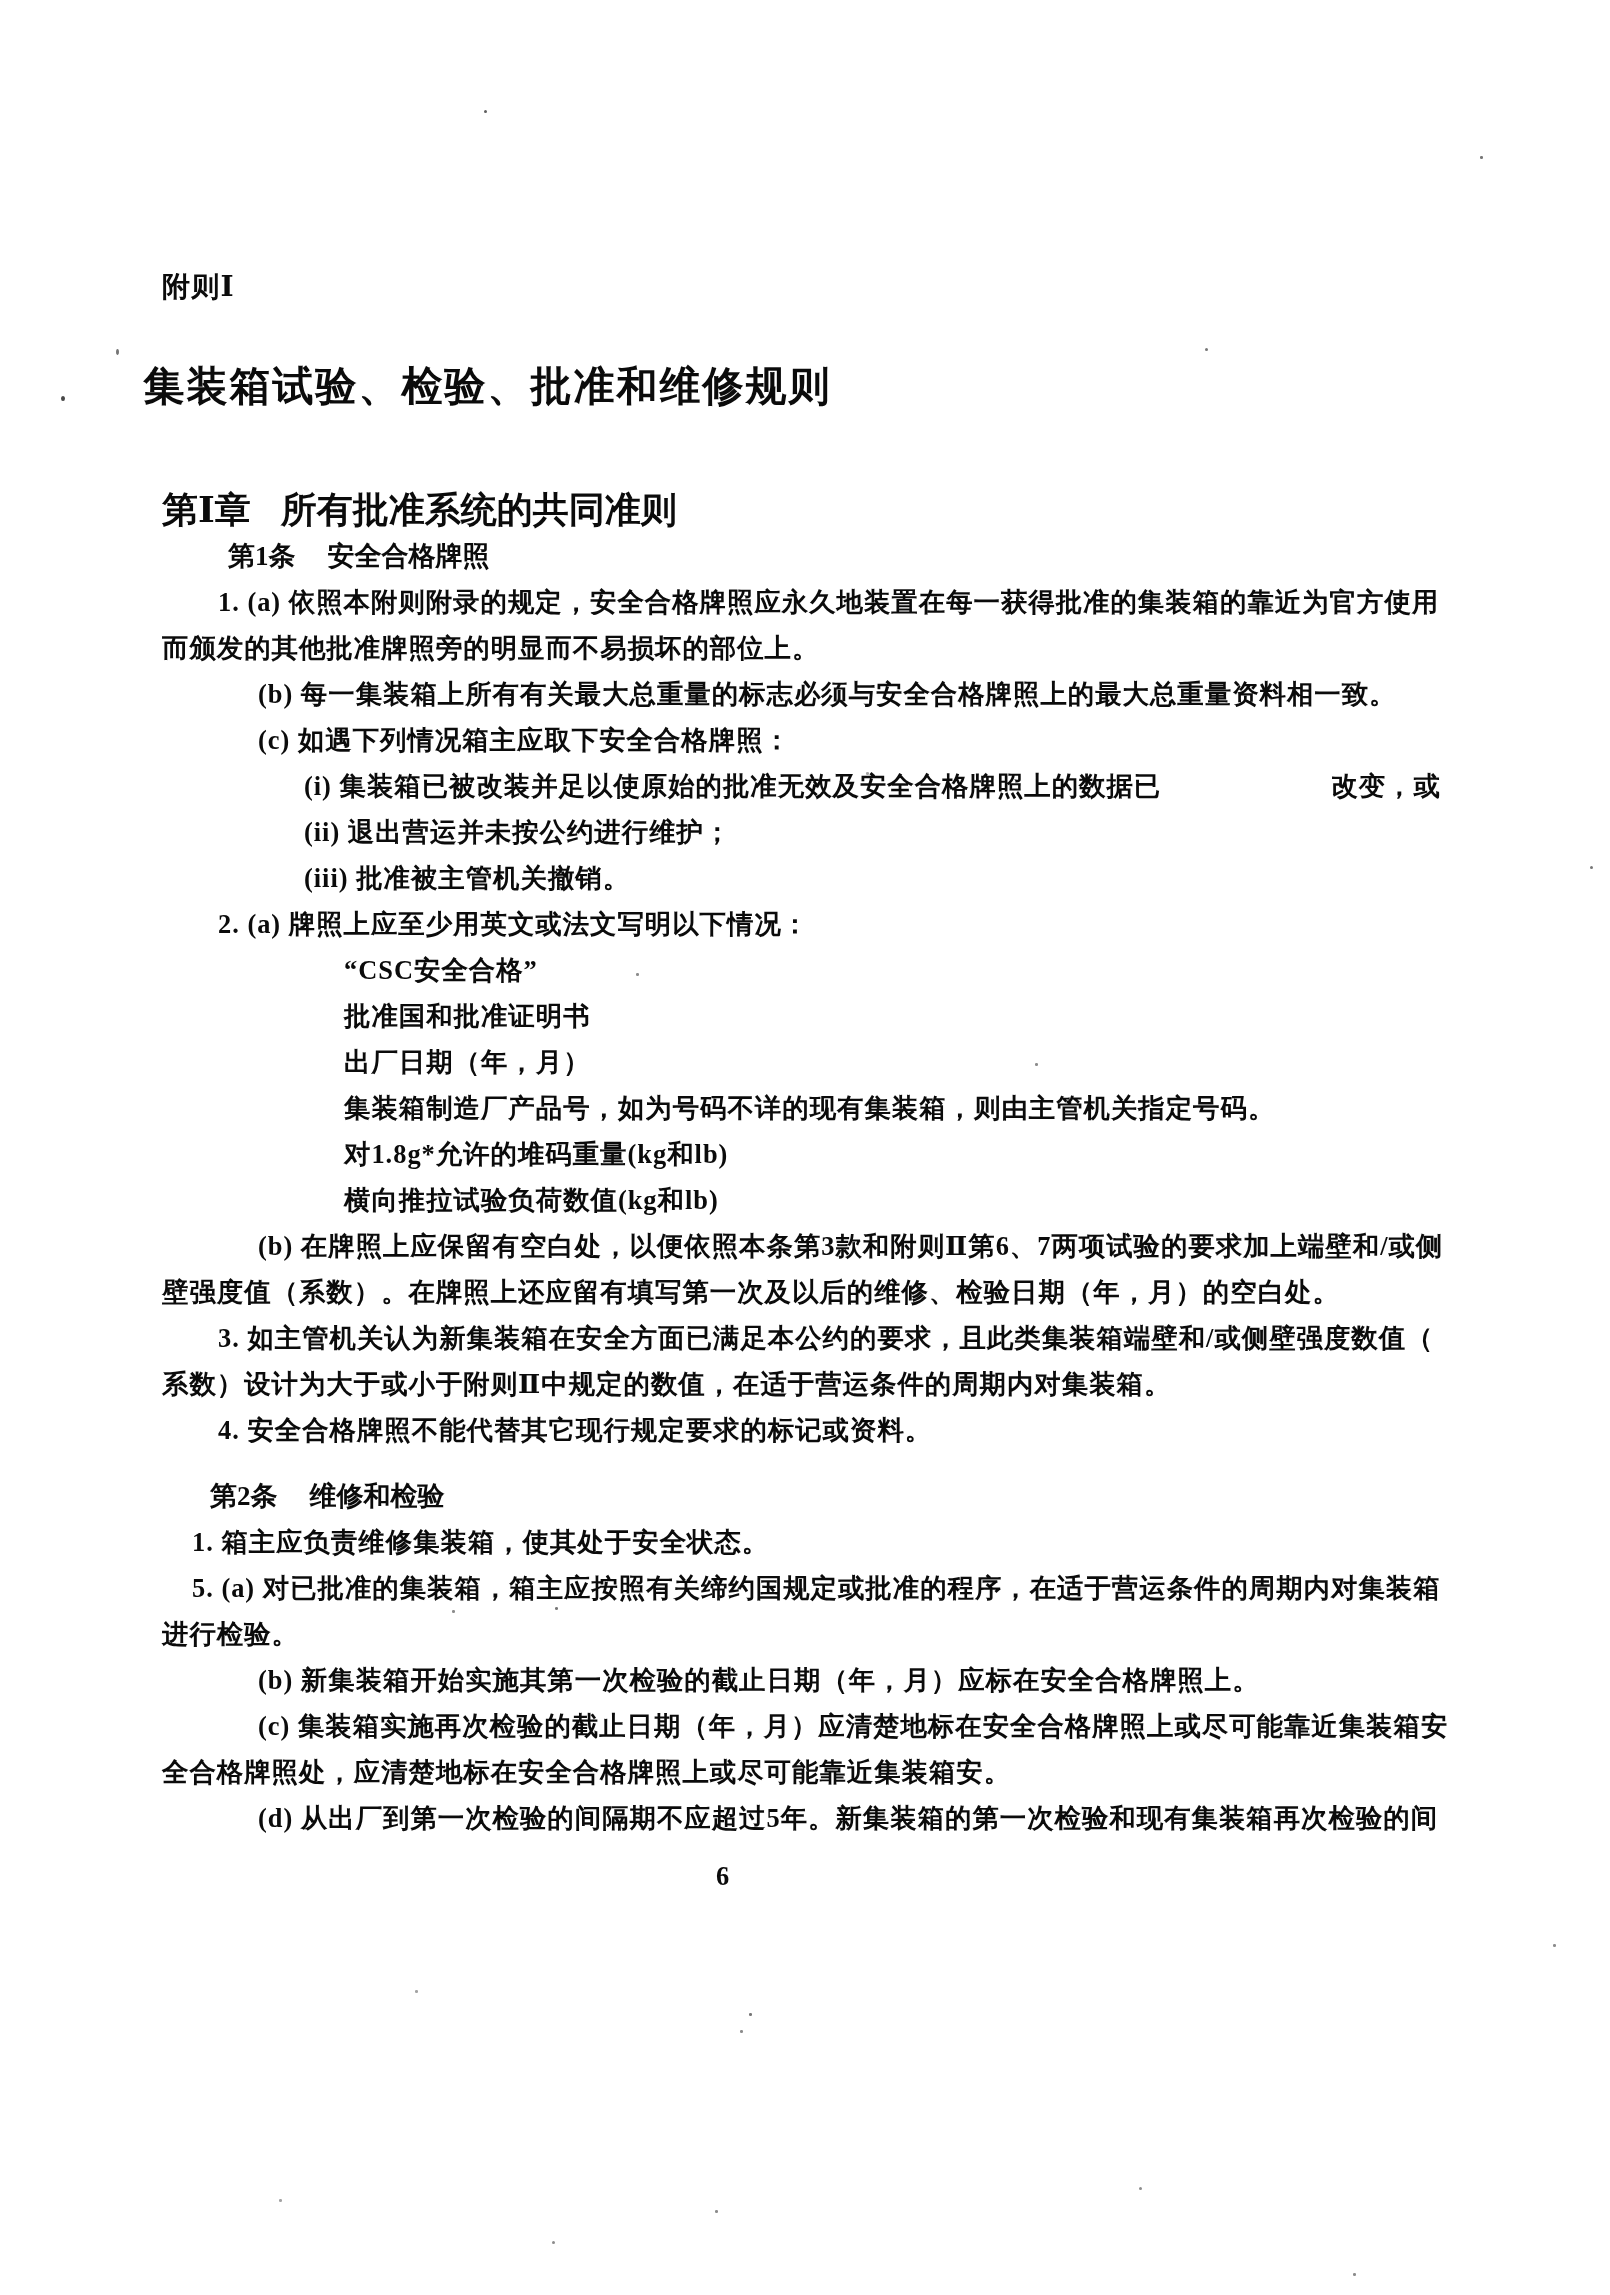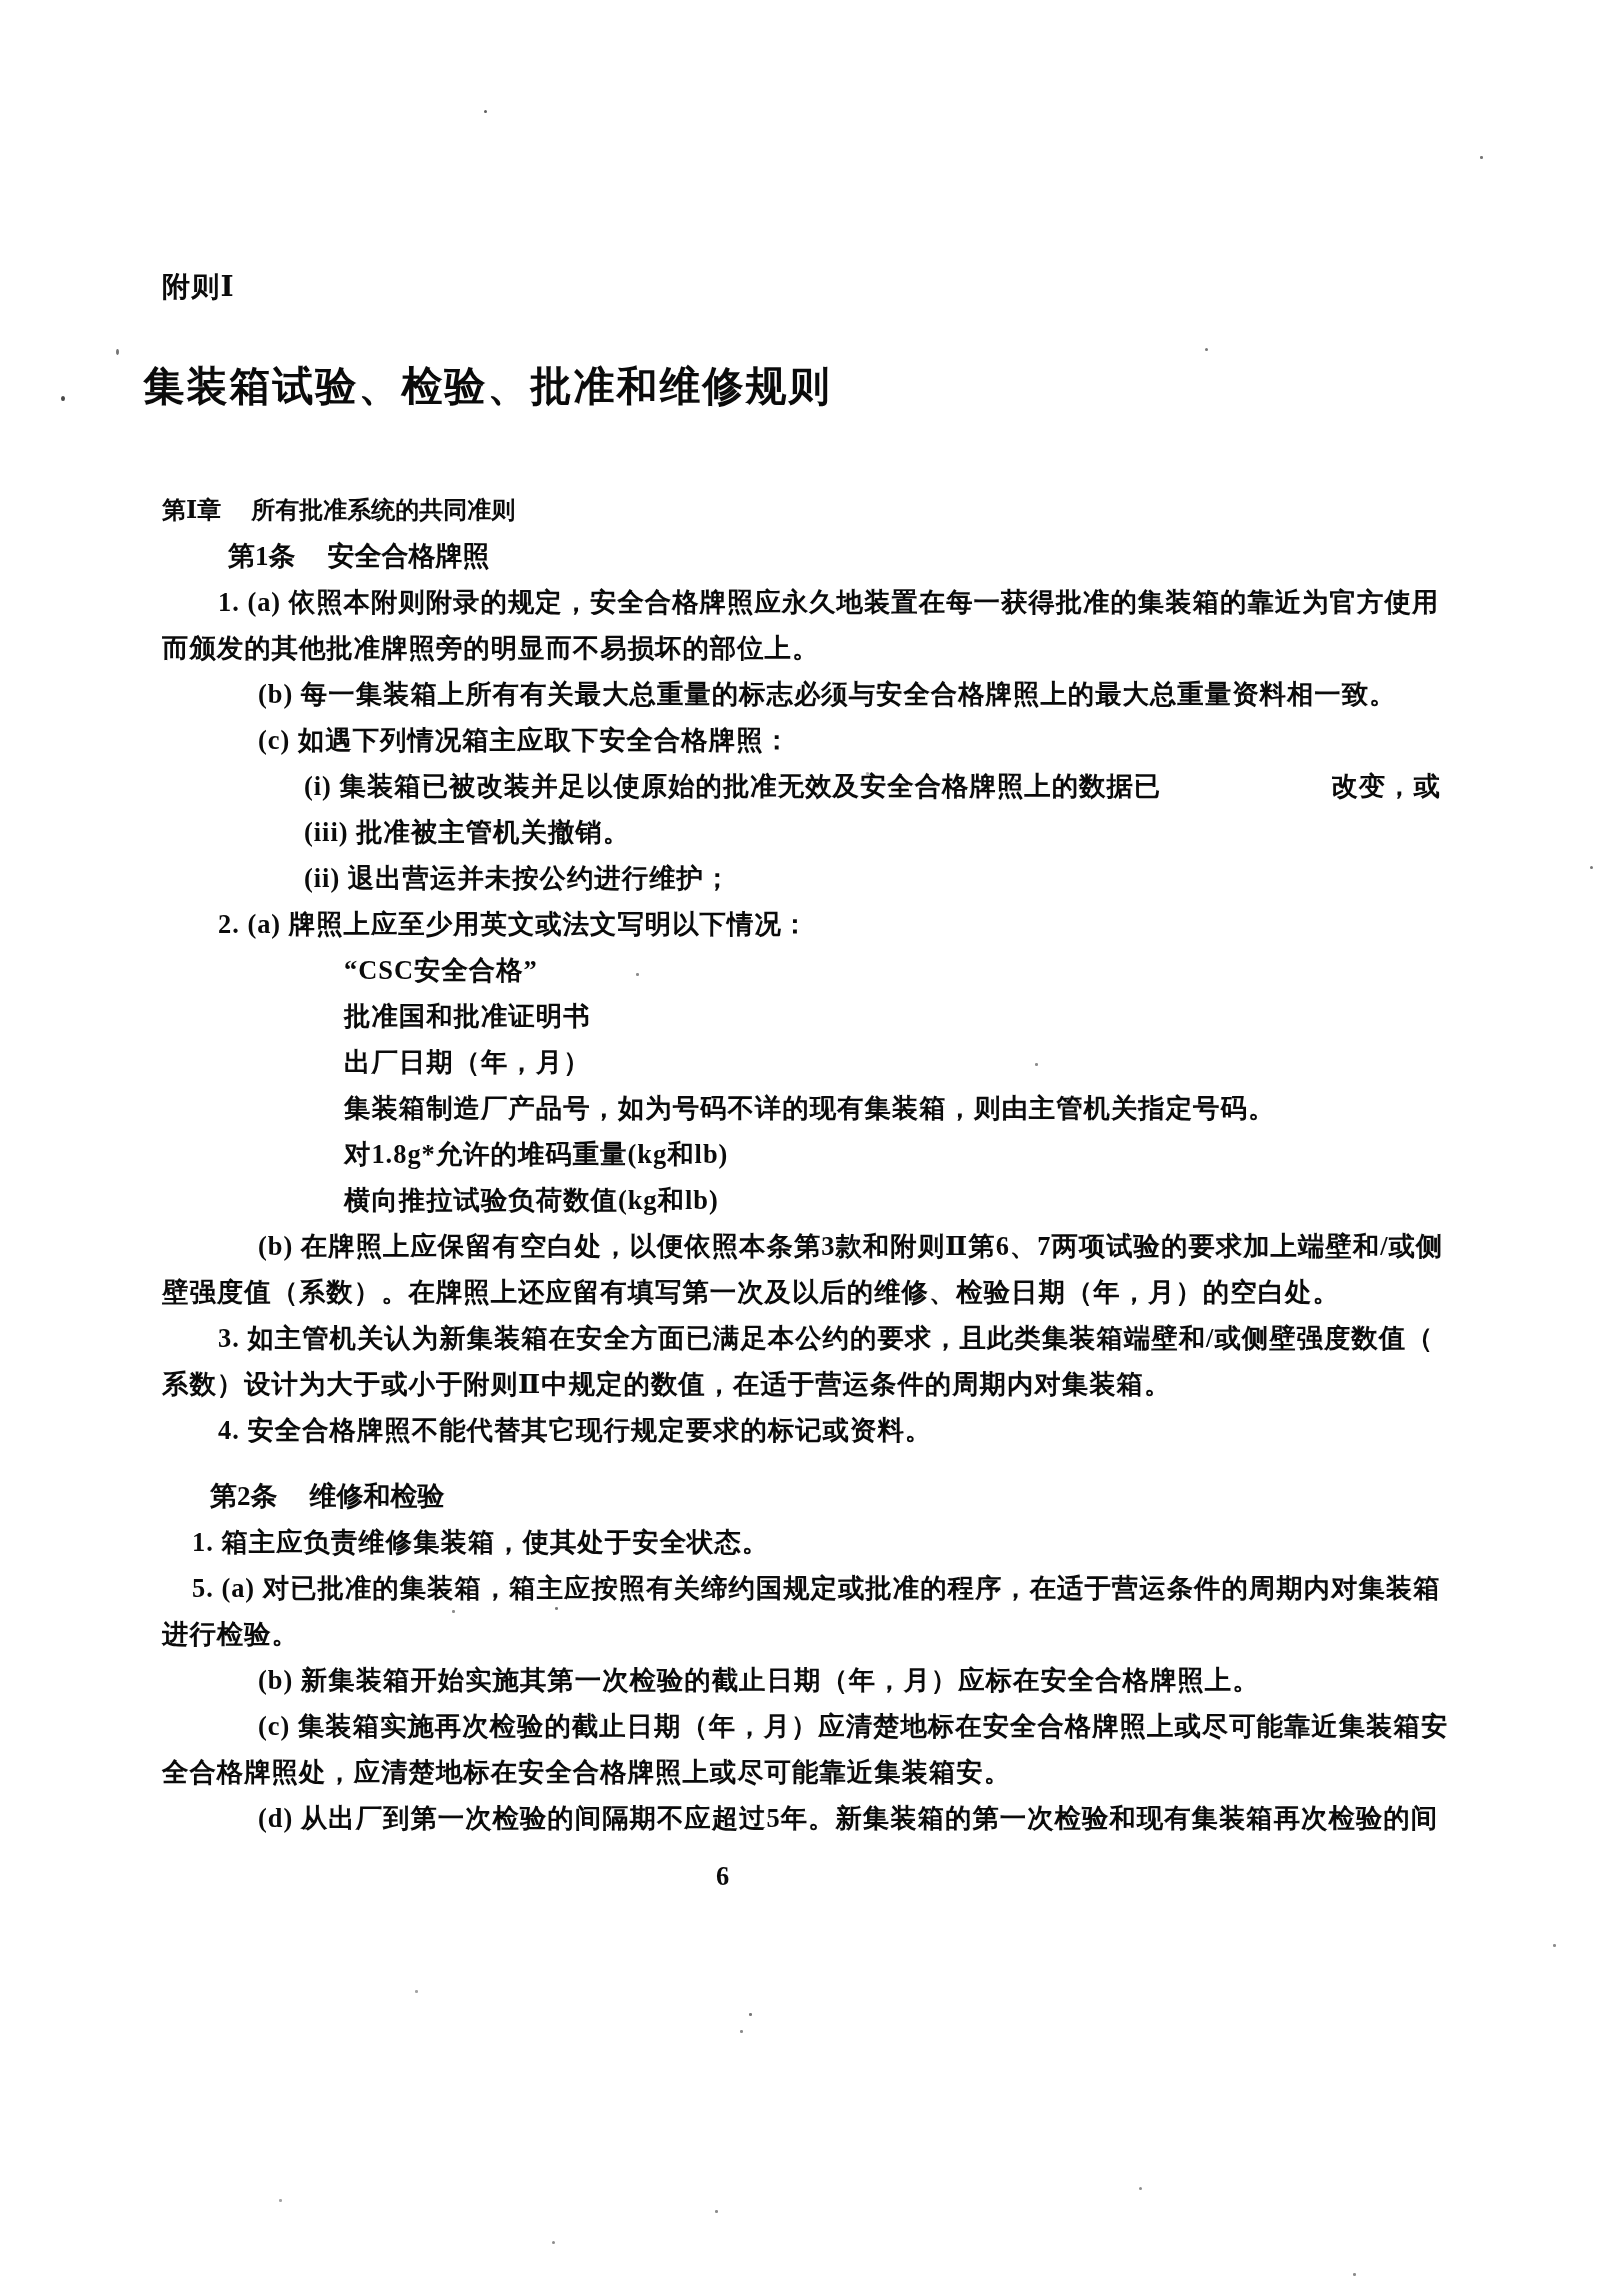--- a/index.html
+++ b/index.html
@@ -38,21 +38,21 @@
     font-weight: 700;
     letter-spacing: 2px;
     text-align: left;
     transform: translateX(-18.5px);
     white-space: nowrap;
   }
   .chapter-heading {
     margin-top: 74px;
     height: 46px;
     line-height: 46px;
-    font-size: 24px;
+    font-size: 36px;
     font-weight: 700;
     white-space: nowrap;
   }
   .chapter-heading .num { margin-right: 30px; }
   .article-heading {
     height: 46px;
     line-height: 46px;
     font-size: 27px;
     font-weight: 700;
     margin-left: 66px;
@@ -116,22 +116,22 @@
 
   <div class="tline ind1">1. (a) 依照本附则附录的规定，安全合格牌照应永久地装置在每一获得批准的集装箱的靠近为官方使用</div>
   <div class="tline ind0">而颁发的其他批准牌照旁的明显而不易损坏的部位上。</div>
   <div class="tline ind2">(b) 每一集装箱上所有有关最大总重量的标志必须与安全合格牌照上的最大总重量资料相一致。</div>
   <div class="tline ind2">(c) 如遇下列情况箱主应取下安全合格牌照：</div>
 
   <div class="tline ind3">
     <span>(i) 集装箱已被改装并足以使原始的批准无效及安全合格牌照上的数据已</span><span class="gap-spacer"></span><span>改变，或</span>
   </div>
 
+  <div class="tline ind3">(ii) 退出营运并未按公约进行维护；</div>
   <div class="tline ind3">(iii) 批准被主管机关撤销。</div>
-  <div class="tline ind3">(ii) 退出营运并未按公约进行维护；</div>
   <div class="tline ind1">2. (a) 牌照上应至少用英文或法文写明以下情况：</div>
   <div class="tline ind4">“CSC安全合格”</div>
   <div class="tline ind4">批准国和批准证明书</div>
   <div class="tline ind4">出厂日期（年，月）</div>
   <div class="tline ind4">集装箱制造厂产品号，如为号码不详的现有集装箱，则由主管机关指定号码。</div>
   <div class="tline ind4">对1.8g*允许的堆码重量(kg和lb)</div>
   <div class="tline ind4">横向推拉试验负荷数值(kg和lb)</div>
   <div class="tline ind2">(b) 在牌照上应保留有空白处，以便依照本条第3款和附则Ⅱ第6、7两项试验的要求加上端壁和/或侧</div>
   <div class="tline ind0">壁强度值（系数）。在牌照上还应留有填写第一次及以后的维修、检验日期（年，月）的空白处。</div>
   <div class="tline ind1">3. 如主管机关认为新集装箱在安全方面已满足本公约的要求，且此类集装箱端壁和/或侧壁强度数值（</div>

